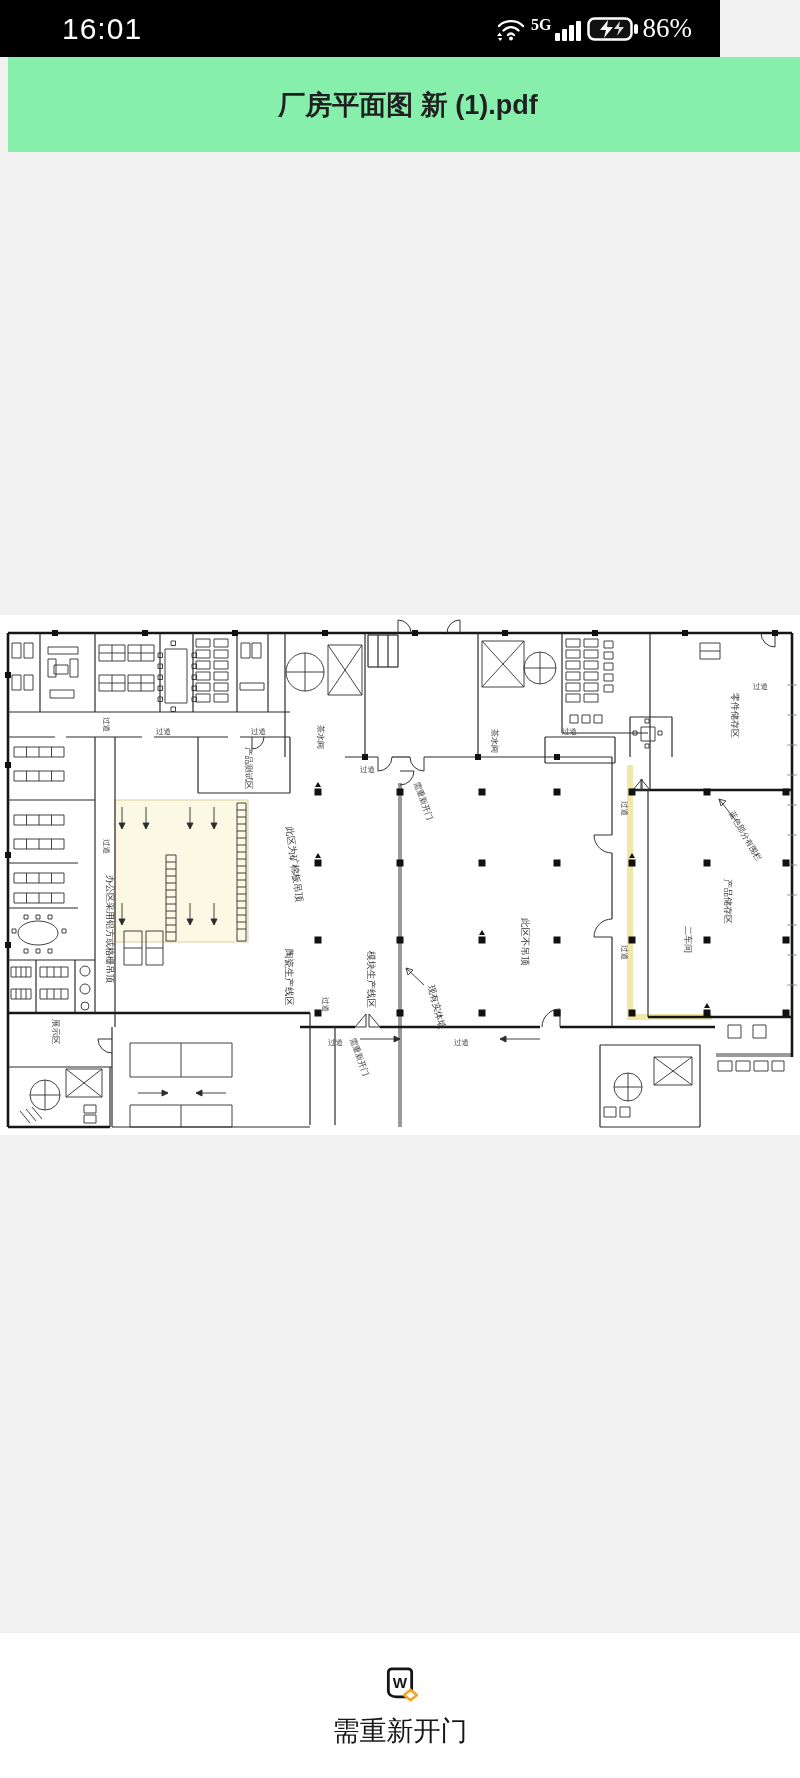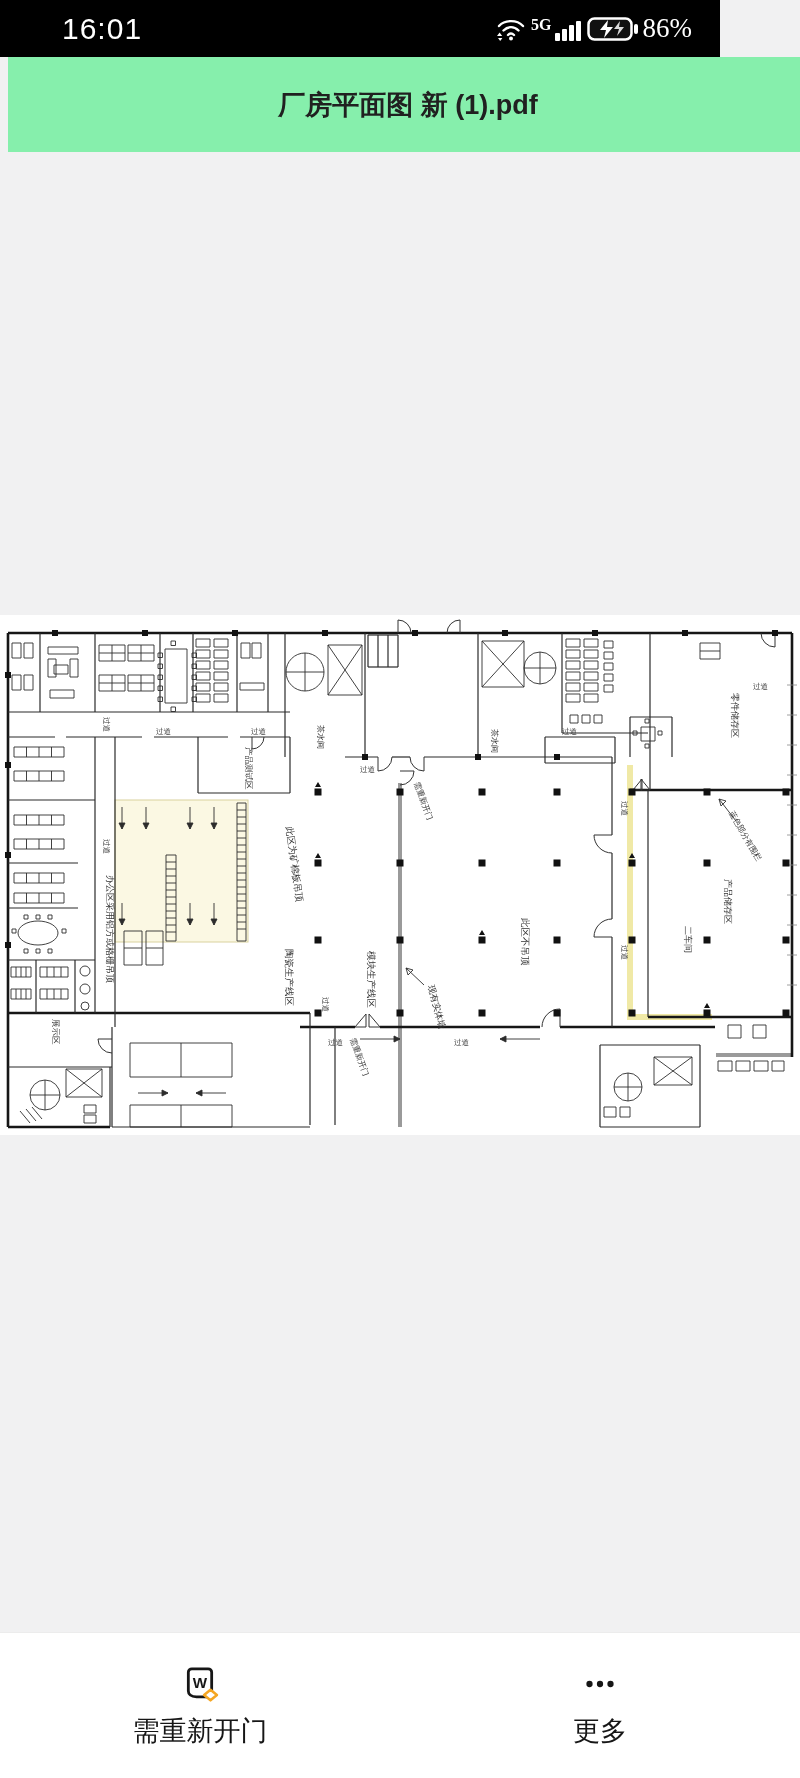--- a/index.html
+++ b/index.html
@@ -517,23 +517,13 @@
   <div class="tb-item">
     <svg class="tb-icon" viewBox="0 0 36 36">
       <path d="M8,24 V8 a3,3 0 0 1 3,-3 h14 a3,3 0 0 1 3,3 v18 a3,3 0 0 1 -3,3 h-10 c-5,0 -7,-2.5 -7,-5 z" fill="none" stroke="#161616" stroke-width="2.4" stroke-linejoin="round"></path>
       <text x="18" y="21.5" text-anchor="middle" font-size="13" font-weight="bold" fill="#161616">W</text>
       <path d="M27,23 l5.5,4.5 -5.5,4.5 -5.5,-4.5 z" fill="#fff" stroke="#F5A623" stroke-width="2.2" stroke-linejoin="round"></path>
     </svg>
     <span class="tb-label">需重新开门</span>
   </div>
 
 
-  <div class="tb-item">
-    <svg class="tb-icon" viewBox="0 0 36 36">
-      <g fill="#161616">
-        <circle cx="9" cy="18" r="2.7"></circle>
-          <circle cx="18" cy="18" r="2.7"></circle>
-          <circle cx="27" cy="18" r="2.7"></circle>
-      </g>
-    </svg>
-    <span class="tb-label">更多</span>
-  </div>
 </div>
 
 </body></html>

